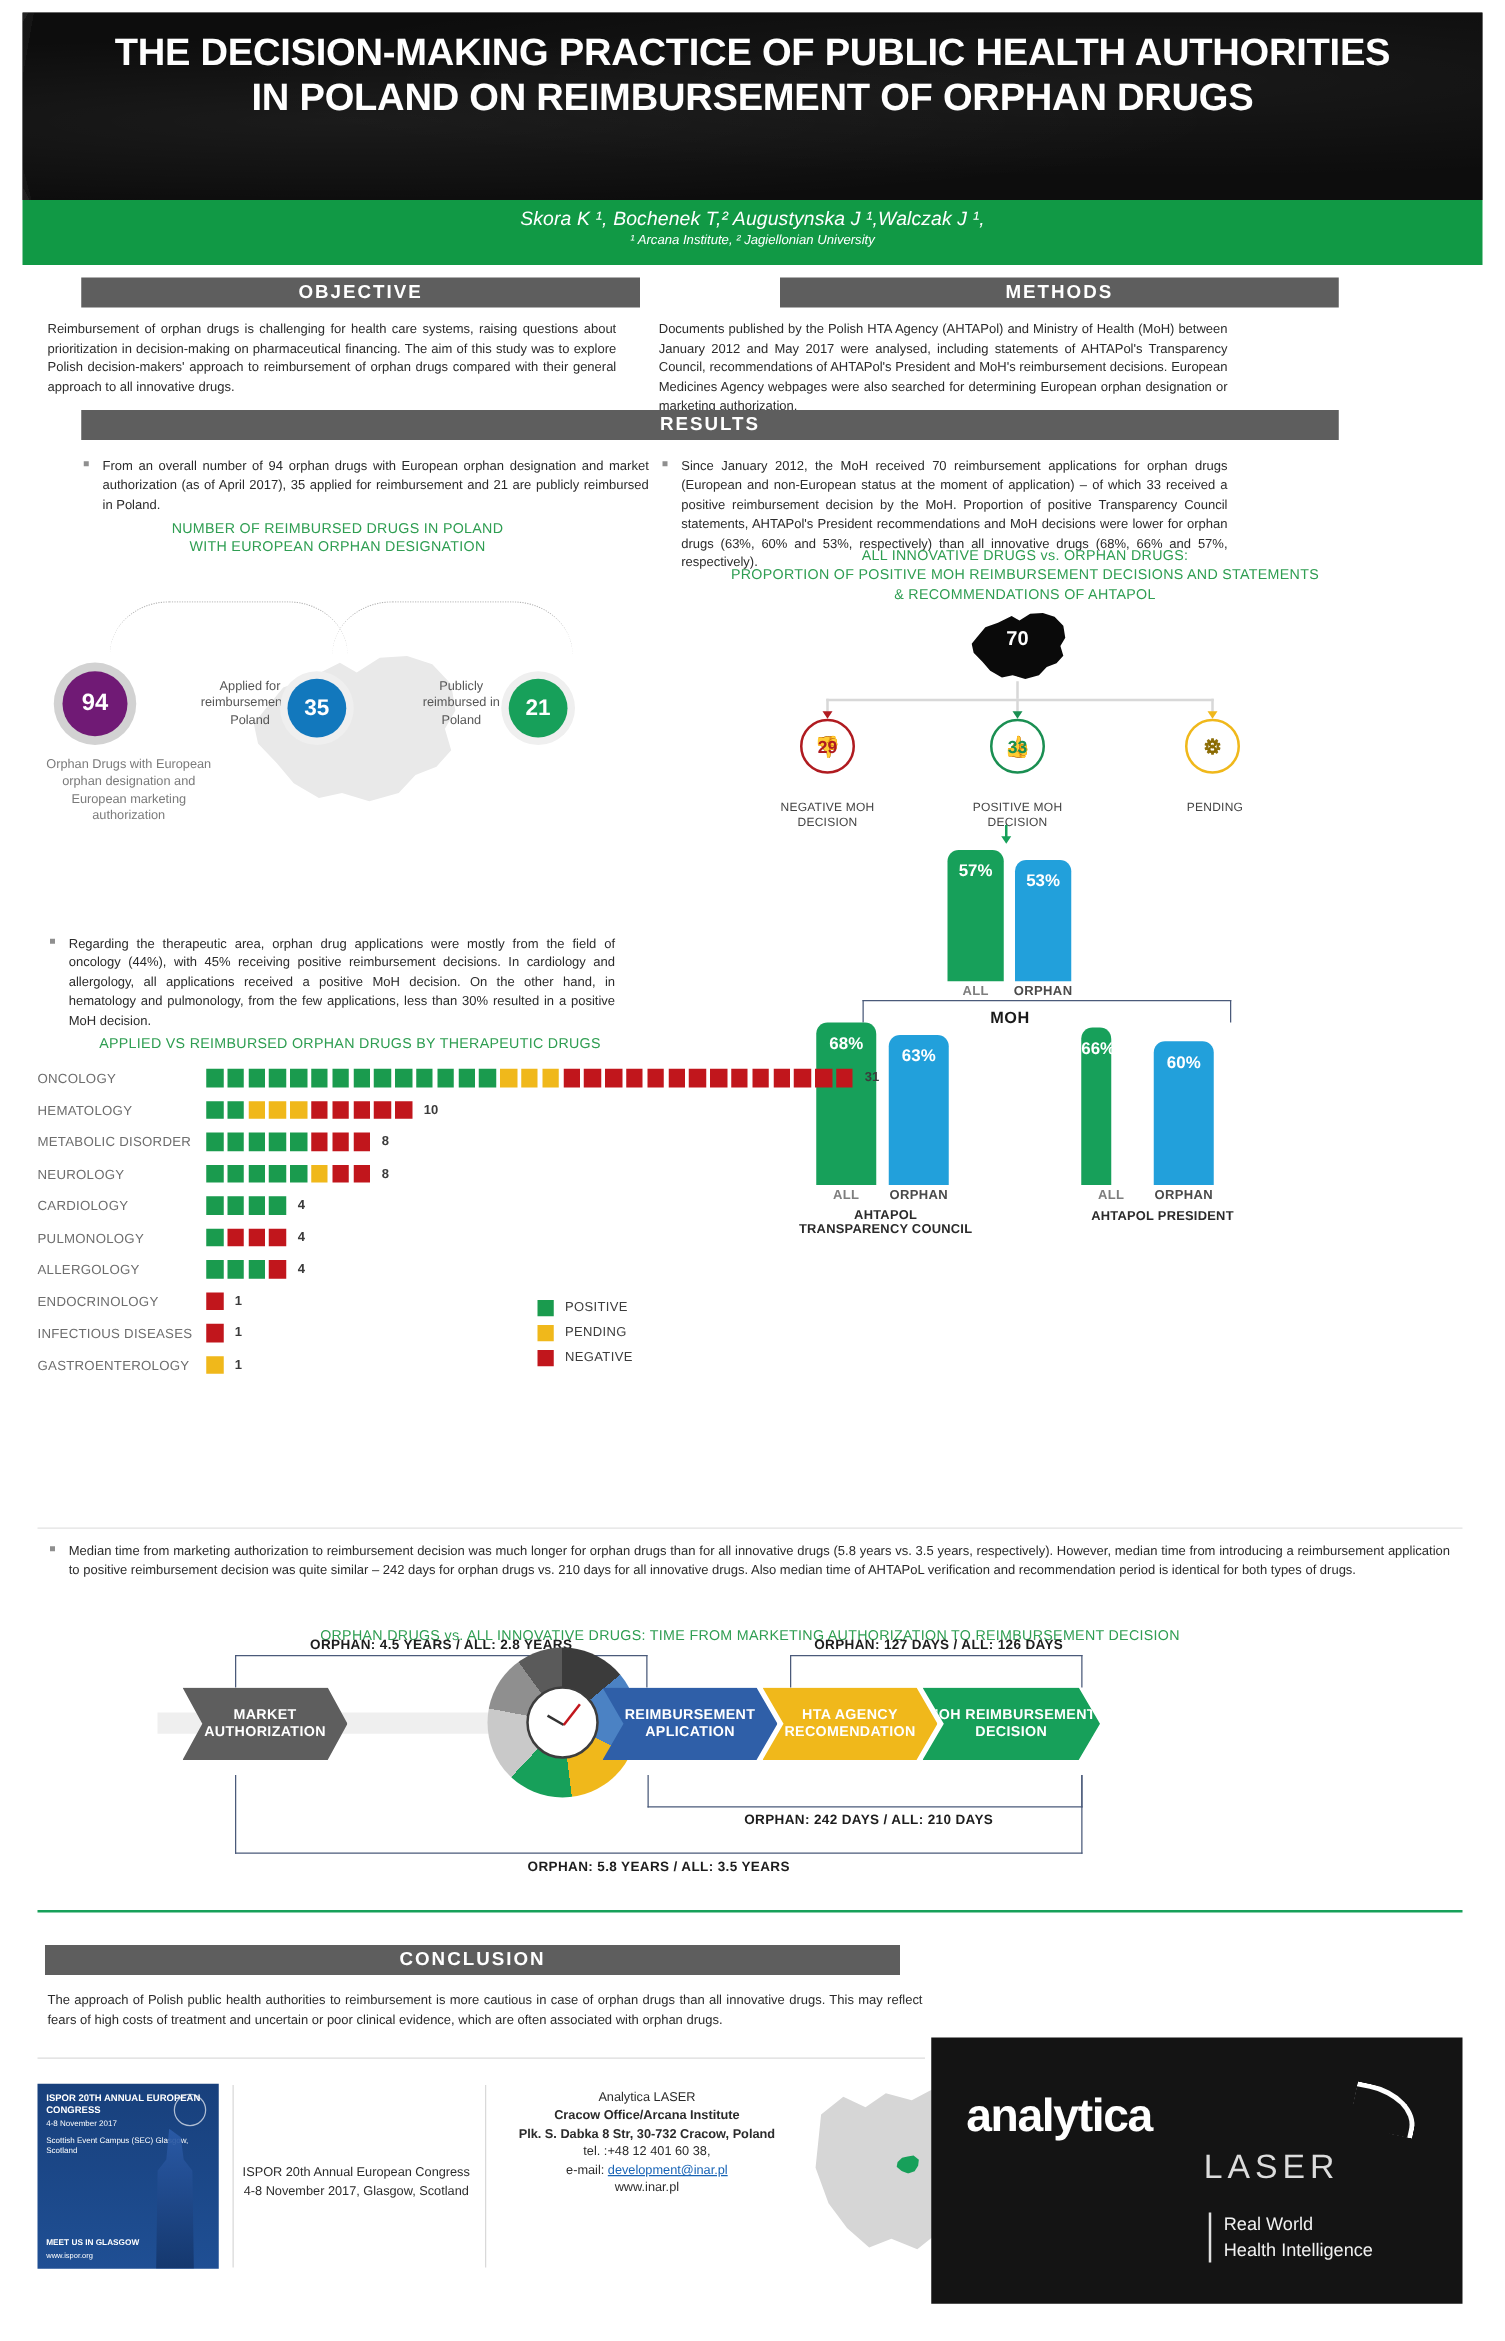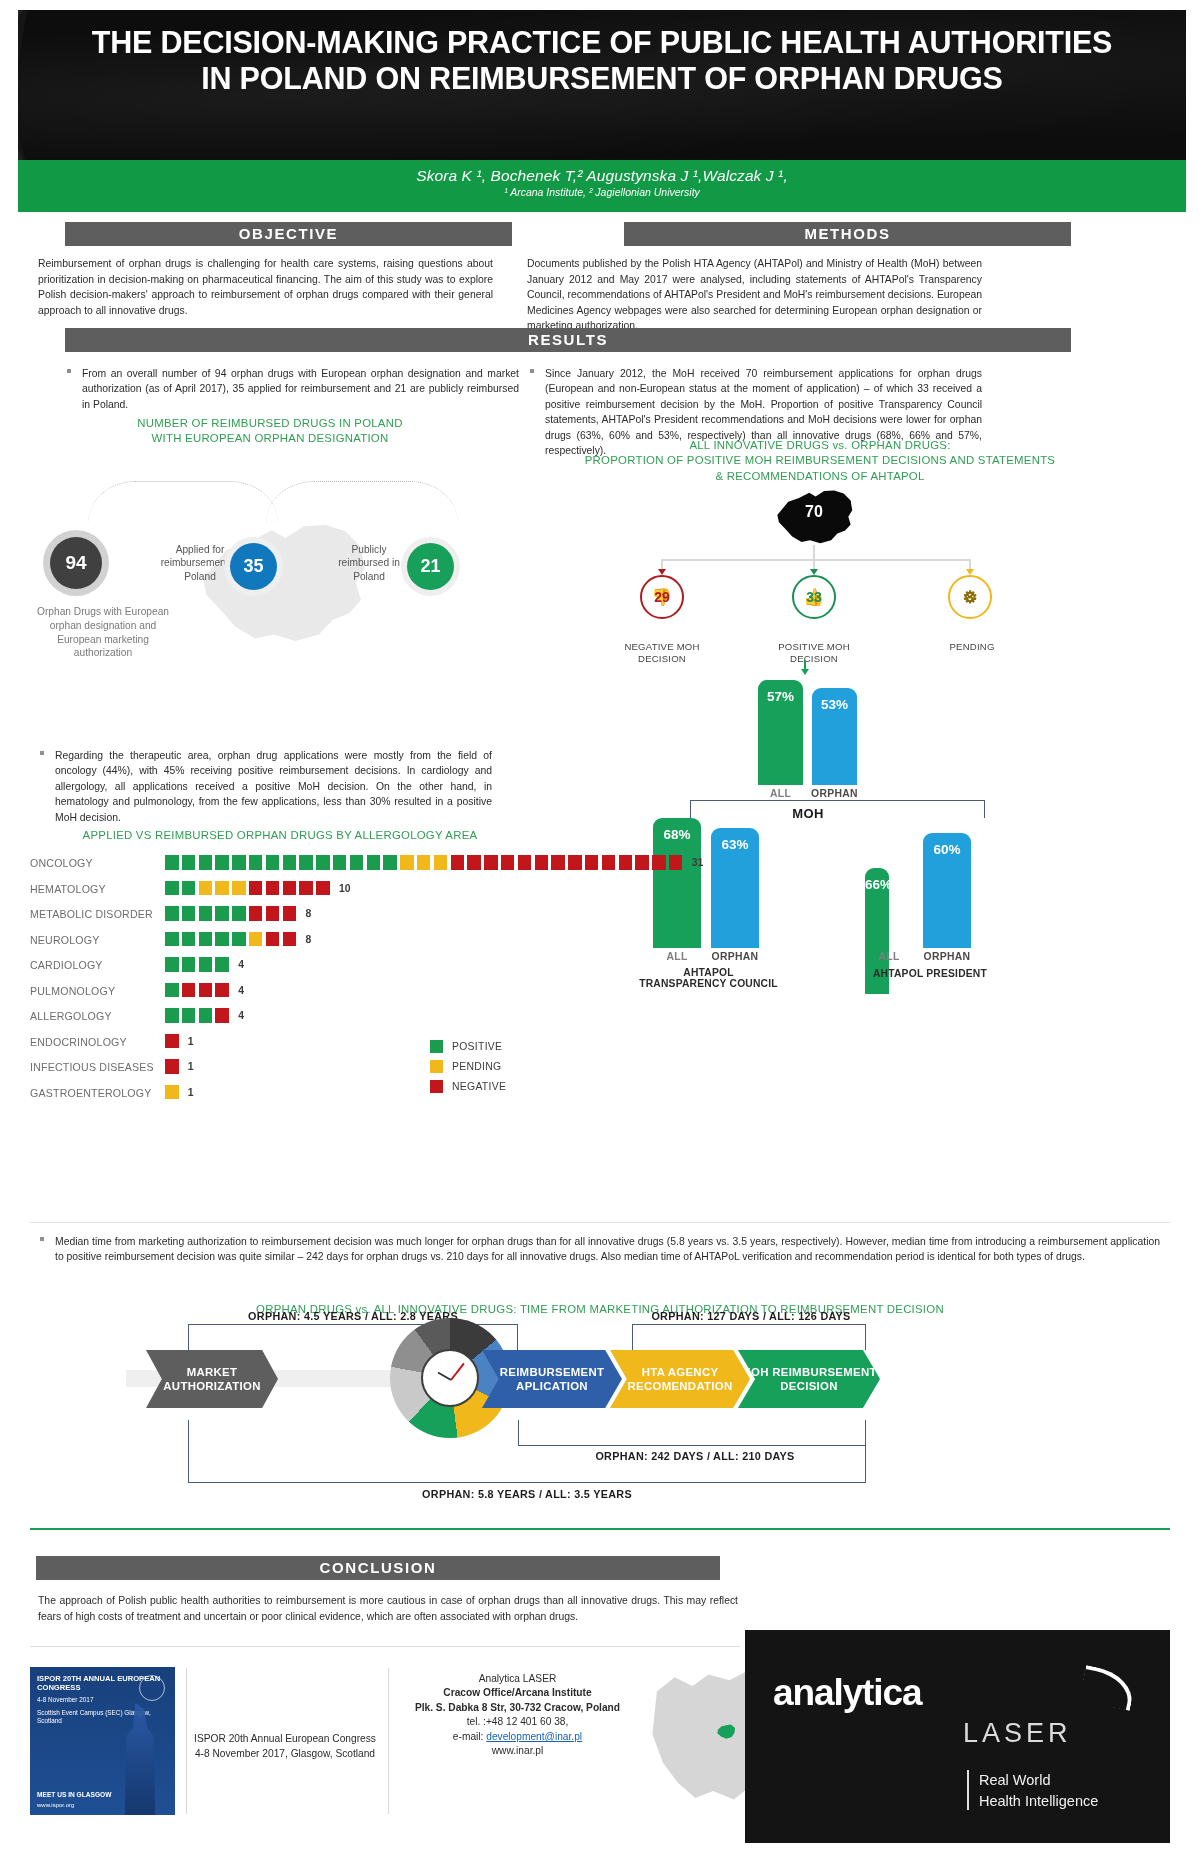--- a/index.html
+++ b/index.html
@@ -71,21 +71,21 @@
     background:#e9e9e9;
     clip-path: polygon(8% 42%, 17% 28%, 30% 22%, 44% 13%, 52% 19%, 63% 10%, 76% 9%, 88% 14%, 97% 26%,
       99% 42%, 94% 53%, 97% 66%, 90% 76%, 80% 81%, 72% 92%, 58% 97%, 45% 92%, 34% 95%, 22% 86%,
       14% 74%, 5% 62%, 3% 50%);
   }
   .circ{
     position:absolute; border-radius:50%; display:flex; align-items:center;
     justify-content:center; color:#fff; font-weight:bold;
   }
   .c94{
-    left:20px; top:82px; width:52px; height:52px; background:#404040;
+    left:20px; top:82px; width:52px; height:52px; background:#701a75;
     box-shadow:0 0 0 7px #d2d2d2; font-size:19px;
   }
   .c35{
     left:200px; top:88px; width:47px; height:47px; background:#1278bd;
     box-shadow:0 0 0 6px #efefef; font-size:18px;
   }
   .c21{
     left:377px; top:88px; width:47px; height:47px; background:#17a05a;
     box-shadow:0 0 0 6px #efefef; font-size:18px;
   }
@@ -334,37 +334,37 @@
   </div>
   <div class="blab" style="left:5px; top:141px; width:48px;">ALL</div>
   <div class="blab dk" style="left:58px; top:141px; width:58px;">ORPHAN</div>
   <div class="grpsub" style="left:-12px; top:157px; width:145px;">
     <span>AHTAPOL</span><br>
     <span>TRANSPARENCY COUNCIL</span>
   </div>
 </div>
 
 <div class="colchart" style="left:860px; top:810px; width:185px; height:170px;">
-  <div class="bar g" style="left:5px; top:12px; width:24px; height:126px;margin-top:46px;">
+  <div class="bar g" style="left:5px; top:12px; width:24px; height:126px;">
     <span>66%</span>
   </div>
   <div class="bar b" style="left:63px; top:23px; width:48px; height:115px;">
     <span>60%</span>
   </div>
   <div class="blab" style="left:5px; top:141px; width:48px;">ALL</div>
   <div class="blab dk" style="left:58px; top:141px; width:58px;">ORPHAN</div>
   <div class="grpsub" style="left:-5px; top:158px; width:150px;">AHTAPOL PRESIDENT</div>
 </div>
 
 <div class="bullet" style="left:55px; top:748px; width:437px;">
   <i class="bsq"></i>
   <span>Regarding the therapeutic area, orphan drug applications were mostly from the field of oncology (44%), with 45% receiving positive reimbursement decisions. In cardiology and allergology, all applications received a positive MoH decision. On the other hand, in hematology and pulmonology, from the few applications, less than 30% resulted in a positive MoH decision.</span>
 </div>
 
-<div class="gtitle" style="left:70px; top:828px; width:420px; text-align:center;">APPLIED VS REIMBURSED ORPHAN DRUGS BY ALLERGOLOGY AREA</div>
+<div class="gtitle" style="left:70px; top:828px; width:420px; text-align:center;">APPLIED VS REIMBURSED ORPHAN DRUGS BY THERAPEUTIC DRUGS</div>
 
 <div class="tachart" id="ta-chart">
     <div class="ta-row" style="top: 0px;">
       <div class="ta-name">ONCOLOGY</div>
       <div class="ta-squares">
         <i class="sq p"></i>
         <i class="sq p"></i>
         <i class="sq p"></i>
         <i class="sq p"></i>
         <i class="sq p"></i>

